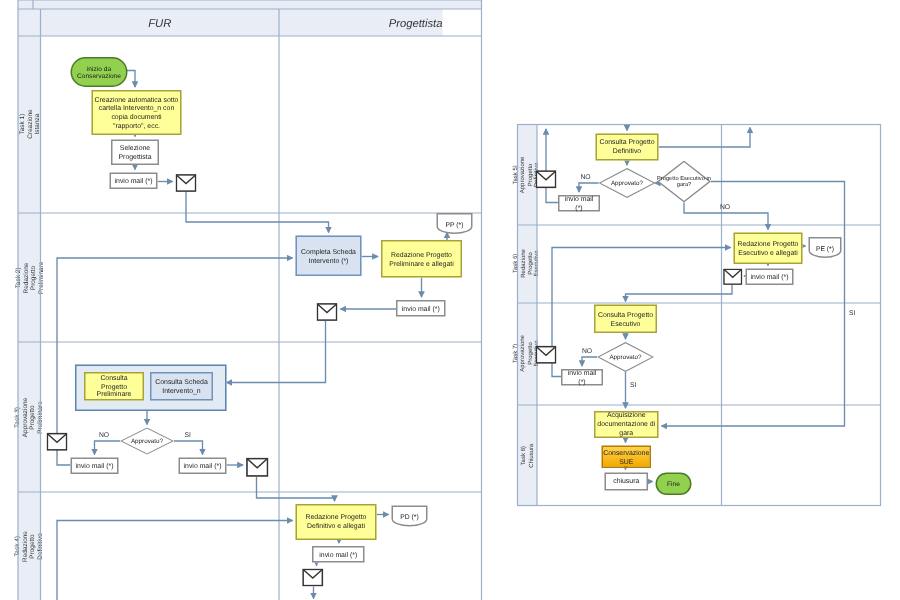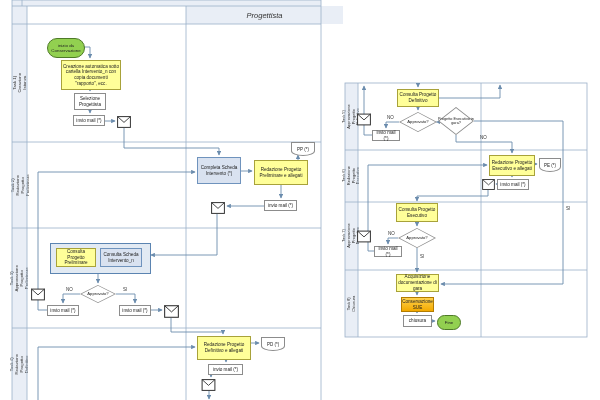--- a/index.html
+++ b/index.html
@@ -31,21 +31,24 @@
   .mailico svg{width:100%;height:100%;display:block;}
   .flow{position:absolute;font-size:4.5px;color:#333;}
 </style>
 </head>
 <body>
 
 <div id="canvas">
 
   <div class="fill" style="left:12px;top:0;width:309px;height:6px;"></div>
   <div class="fill" style="left:12px;top:6px;width:15px;height:18px;"></div>
-  <div class="lane-h" style="left:186px;top:6px;width:157px;height:18px;">
+  <div class="lane-h" style="left:27px;top:6px;width:159px;height:18px;">
+    <span>FUR</span>
+  </div>
+  <div class="lane-h" style="left:186px;top:6px;width:109px;height:18px;justify-content:flex-end;">
     <span>Progettista</span>
   </div>
 
   <div class="vlabel" style="left:12px;top:24px;width:15px;height:118px;">
     <span style="width:112px;">Task 1) Creazione Istanza</span>
   </div>
   <div class="vlabel" style="left:12px;top:142px;width:15px;height:86px;">
     <span style="width:60px;">Task 2) Redazione Progetto Preliminare</span>
   </div>
   <div class="vlabel" style="left:12px;top:228px;width:15px;height:100px;">

